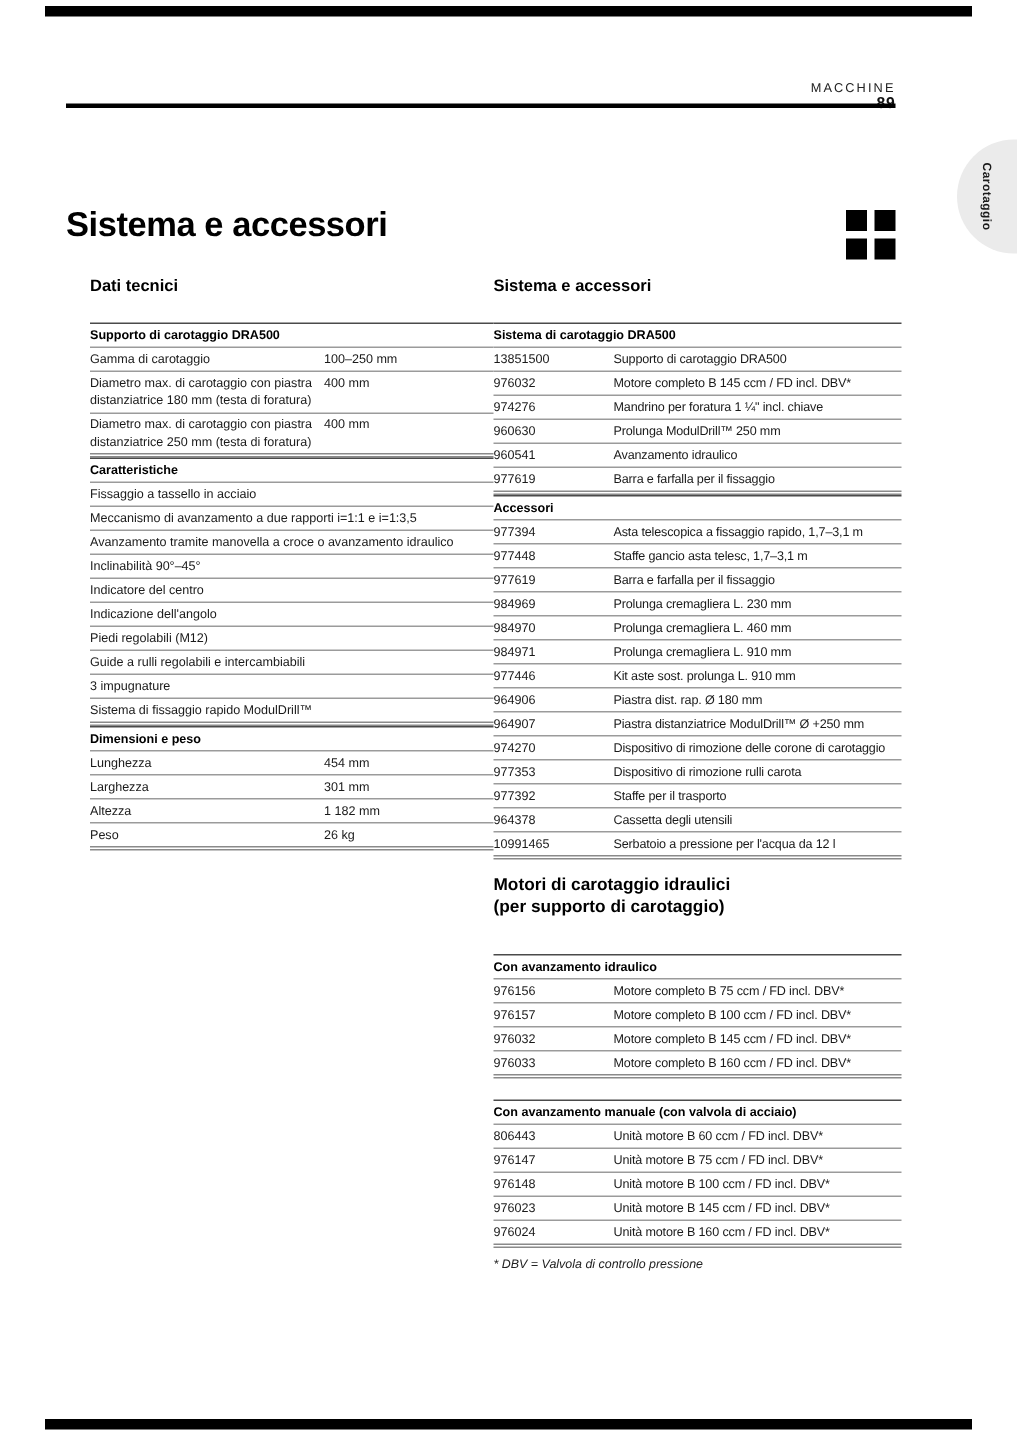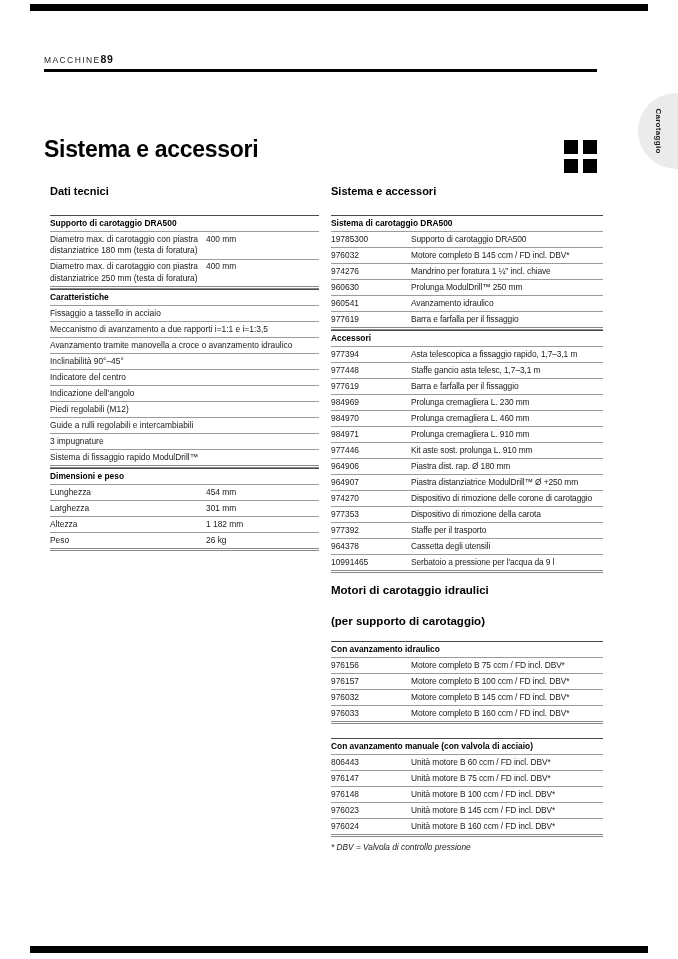--- a/index.html
+++ b/index.html
@@ -8,21 +8,21 @@
     position:relative; width:678px; height:959px; background:#fff;
     font-family:"Liberation Sans","DejaVu Sans",sans-serif; color:#111;
     overflow:hidden;
   }
   .edge-bar { position:absolute; left:30px; right:30px; height:7px; background:#000; }
   .edge-bar.top { top:4px; }
   .edge-bar.bottom { bottom:6px; }
 
   .page-header {
     position:absolute; left:44px; width:553px; top:53px;
-    display:flex; align-items:flex-end;
+    display:flex; justify-content:space-between; align-items:flex-end;flex-direction:column;
   }
   .kicker { font-size:8.5px; letter-spacing:1.4px; color:#222; }
   .pageno { font-size:10.5px; font-weight:700; letter-spacing:0.5px; }
   .header-rule { position:absolute; left:44px; width:553px; top:69px; height:3px; background:#000; }
 
   .side-tab {
     position:absolute; right:0; top:93px; width:40px; height:76px;
     background:#ebebeb; border-radius:38px 0 0 38px;
   }
   .side-tab .tab-label {
@@ -31,21 +31,21 @@
     font-size:8px; font-weight:700; letter-spacing:0.3px; color:#1a1a1a;
     white-space:nowrap;
   }
 
   .title-row { position:absolute; left:44px; width:553px; top:136px; }
   .page-title { font-size:23px; font-weight:700; letter-spacing:-0.3px; color:#000; }
   .squares-icon { position:absolute; right:0; top:4px; width:33px; height:33px;
     display:grid; grid-template-columns:14px 14px; grid-template-rows:14px 14px; gap:5px; }
   .squares-icon .sq { background:#000; }
 
-  .columns { position:absolute; left:50px; top:185px; width:553px; display:flex; gap:12px; }
+  .columns { position:absolute; left:60px; top:185px; width:553px; display:flex; gap:0; }
   .col-left { width:269px; flex:none; }
   .col-right { width:272px; flex:none; }
 
   .sec-h { font-size:11px; font-weight:700; line-height:13px; margin-bottom:17px; color:#000; }
   .sub-h { font-size:11.5px; font-weight:700; line-height:15px; color:#000; margin-top:10px; }
 
   .table { border-bottom:3px double #8a8a8a; }
   .t-head {
     border-top:1px solid #4a4a4a; font-weight:700;
     font-size:8.4px; line-height:11.5px; padding:1.5px 0 2px; color:#000;
@@ -54,21 +54,21 @@
     border-top:1px solid #9b9b9b; display:flex;
     font-size:8.4px; line-height:11.5px; padding:1.5px 0 2px; color:#1a1a1a;
   }
   .spec .c-label { width:156px; flex:none; padding-right:6px; white-space:pre-line; }
   .spec .c-value { flex:1; }
   .part .c-code  { width:80px; flex:none; }
   .part .c-desc  { flex:1; white-space:nowrap; letter-spacing:-0.1px; }
   .feat .c-label { flex:1; }
 
   .mt20 { }
-  .mt8  { margin-top:12px; }
+  .mt8  { margin-top:23px; }
   .mt14 { margin-top:14px; }
   .footnote { font-size:8.3px; font-style:italic; color:#222; margin-top:5px; }
 </style>
 </head>
 <body>
 
 <div class="page">
 
   <div class="edge-bar top"></div>
   <div class="edge-bar bottom"></div>
@@ -93,20 +93,24 @@
     </div>
   </div>
 
   <div class="columns">
 
     <div class="col-left">
       <div class="sec-h">Dati tecnici</div>
       <div class="table spec">
           <div class="t-head">Supporto di carotaggio DRA500</div>
           <div class="t-row">
+            <span class="t-cell c-label">Gamma di carotaggio</span>
+            <span class="t-cell c-value">100–250 mm</span>
+          </div>
+          <div class="t-row">
             <span class="t-cell c-label">Diametro max. di carotaggio con piastra
 distanziatrice 180 mm (testa di foratura)</span>
             <span class="t-cell c-value">400 mm</span>
           </div>
           <div class="t-row">
             <span class="t-cell c-label">Diametro max. di carotaggio con piastra
 distanziatrice 250 mm (testa di foratura)</span>
             <span class="t-cell c-value">400 mm</span>
           </div>
         </div>
@@ -162,21 +166,21 @@
             <span class="t-cell c-value">26 kg</span>
           </div>
         </div>
     </div>
 
     <div class="col-right">
       <div class="sec-h">Sistema e accessori</div>
       <div class="table part">
           <div class="t-head">Sistema di carotaggio DRA500</div>
           <div class="t-row">
-            <span class="t-cell c-code">19785300</span>
+            <span class="t-cell c-code">13851500</span>
             <span class="t-cell c-desc">Supporto di carotaggio DRA500</span>
           </div>
           <div class="t-row">
             <span class="t-cell c-code">976032</span>
             <span class="t-cell c-desc">Motore completo B 145 ccm / FD incl. DBV*</span>
           </div>
           <div class="t-row">
             <span class="t-cell c-code">974276</span>
             <span class="t-cell c-desc">Mandrino per foratura 1 ¼" incl. chiave</span>
           </div>
@@ -230,38 +234,38 @@
           <div class="t-row">
             <span class="t-cell c-code">964907</span>
             <span class="t-cell c-desc">Piastra distanziatrice ModulDrill™ Ø +250 mm</span>
           </div>
           <div class="t-row">
             <span class="t-cell c-code">974270</span>
             <span class="t-cell c-desc">Dispositivo di rimozione delle corone di carotaggio</span>
           </div>
           <div class="t-row">
             <span class="t-cell c-code">977353</span>
-            <span class="t-cell c-desc">Dispositivo di rimozione della carota</span>
+            <span class="t-cell c-desc">Dispositivo di rimozione rulli carota</span>
           </div>
           <div class="t-row">
             <span class="t-cell c-code">977392</span>
             <span class="t-cell c-desc">Staffe per il trasporto</span>
           </div>
           <div class="t-row">
             <span class="t-cell c-code">964378</span>
             <span class="t-cell c-desc">Cassetta degli utensili</span>
           </div>
           <div class="t-row">
             <span class="t-cell c-code">10991465</span>
-            <span class="t-cell c-desc">Serbatoio a pressione per l'acqua da 9 l</span>
+            <span class="t-cell c-desc">Serbatoio a pressione per l'acqua da 12 l</span>
           </div>
         </div>
 
       <div class="sub-h">Motori di carotaggio idraulici</div>
-      <div class="sub-h" style="margin-top:16px;">(per supporto di carotaggio)</div>
+      <div class="sub-h" style="margin-top:0;">(per supporto di carotaggio)</div>
 
       <div class="table part mt8">
           <div class="t-head">Con avanzamento idraulico</div>
           <div class="t-row">
             <span class="t-cell c-code">976156</span>
             <span class="t-cell c-desc">Motore completo B 75 ccm / FD incl. DBV*</span>
           </div>
           <div class="t-row">
             <span class="t-cell c-code">976157</span>
             <span class="t-cell c-desc">Motore completo B 100 ccm / FD incl. DBV*</span>

